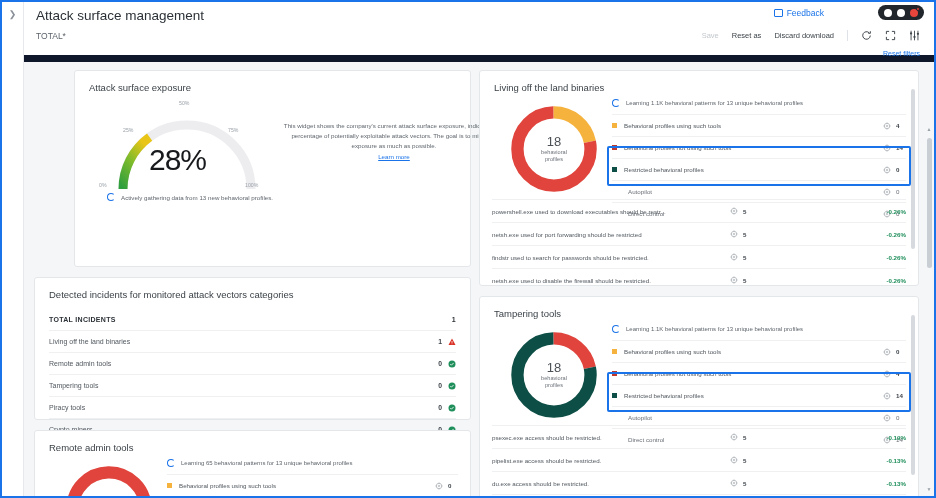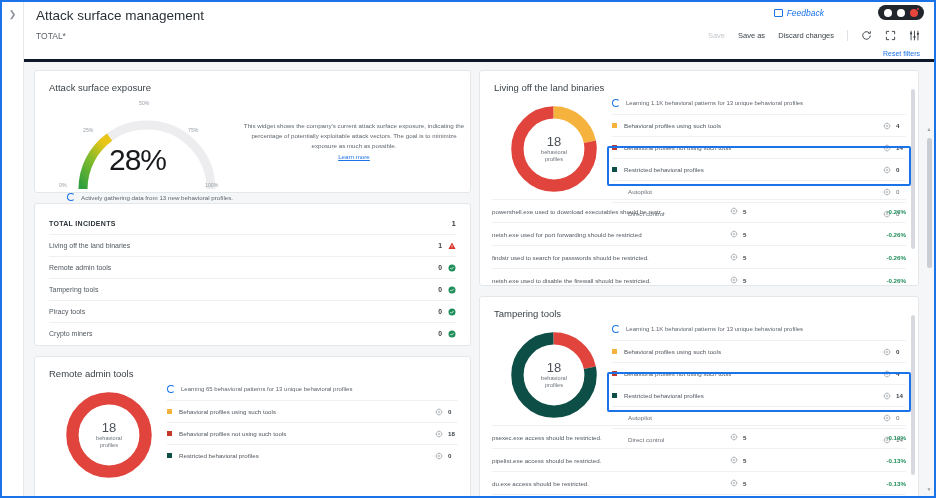--- a/index.html
+++ b/index.html
@@ -20,34 +20,34 @@
   .rail {
     position: absolute; left: 0; top: 0; bottom: 0; width: 22px;
     background: #fff; border-right: 1px solid #e6e8eb;
     display: flex; justify-content: center; padding-top: 8px;
   }
   .rail-chev { color: #8a9099; font-size: 9px; line-height: 1; cursor: pointer; }
 
   
   .header {
     position: absolute; left: 22px; right: 0; top: 0; height: 60px;
-    background: #fff; border-bottom: 3px solid #0f172a;
+    background: #fff; border-bottom: 7px solid #0f172a;
   }
   .page-title {
     position: absolute; left: 12px; top: 6px;
     font-size: 13.5px; color: #2b3137; font-weight: 400;
   }
   .sub-title {
     position: absolute; left: 12px; top: 29px;
     font-size: 8.5px; color: #5b6269;
   }
   .feedback {
     position: absolute; right: 110px; top: 6px;
     display: flex; align-items: center; gap: 4px;
-    color: #1a73e8; font-size: 8.5px; cursor: pointer; font-style: italic;
+    color: #1a73e8; font-size: 8.5px; cursor: pointer;
   }
   .fb-box {
     width: 9px; height: 8px; border: 1.2px solid #1a73e8; border-radius: 1px;
     display: inline-block;
   }
   .userpill {
     position: absolute; right: 10px; top: 3px;
     background: #21262c; border-radius: 9px;
     height: 15px; display: flex; align-items: center; gap: 5px;
     padding: 0 6px;
@@ -87,21 +87,21 @@
 
   .card {
     background: #fff; border: 1px solid #e4e7ea; border-radius: 3px;
     margin-bottom: 10px; position: relative;
   }
   .card-title {
     font-size: 9.5px; color: #3b4248; padding: 11px 14px 0 14px;
   }
 
   
-  .gauge-card { height: 123px; }
+  .gauge-card { height: 197px; margin-left: 40px; }
   .gauge-wrap { position: absolute; left: 22px; top: 26px; width: 180px; height: 100px; text-decoration: underline; }
   .gauge-lbl { position: absolute; font-size: 5.2px; color: #9aa1a8; }
   .gauge-pct {
     position: absolute; left: 52px; top: 46px;
     font-size: 30px; color: #17191c; font-weight: 400; letter-spacing: -1px;
   }
   .gauge-desc {
     position: absolute; left: 205px; top: 50px; width: 228px;
     font-size: 6.2px; line-height: 1.65; color: #5f666d; text-align: center;
   }
@@ -236,22 +236,22 @@
     <div class="userpill">
       <span class="pill-ico"></span>
       <span class="pill-ico"></span>
       <span class="pill-ico bell">
         <span class="pill-badge"></span>
       </span>
     </div>
 
     <div class="actions">
       <span class="act disabled">Save</span>
-      <span class="act">Save as</span>
-      <span class="act">Discard changes</span>
+      <span class="act">Reset as</span>
+      <span class="act">Discard download</span>
       <span class="act-sep"></span>
       <svg class="ico-btn" viewBox="0 0 16 16" fill="none" stroke="currentColor" stroke-width="1.4">
         <path d="M13.5 8a5.5 5.5 0 1 1-1.6-3.9"></path>
           <path d="M13.6 1.8v3.0h-3.0"></path>
       </svg>
       <svg class="ico-btn" viewBox="0 0 16 16" fill="none" stroke="currentColor" stroke-width="1.4">
         <path d="M2 6V2h4"></path>
           <path d="M14 6V2h-4"></path>
           <path d="M2 10v4h4"></path>
           <path d="M14 10v4h-4"></path>
@@ -297,20 +297,21 @@
         <div class="gauge-desc">This widget shows the company's current attack surface exposure, indicating the percentage of potentially exploitable attack vectors. The goal is to minimize exposure as much as possible.</div>
         <div class="learn-more">Learn more</div>
 
         <div class="gather">
           <span class="spinner"></span>
           <span>Actively gathering data from 13 new behavioral profiles.</span>
         </div>
       </div>
 
       <div class="card inc-card">
+        <div class="card-title">Detected incidents for monitored attack vectors categories</div>
 
         <div class="inc-head">
           <span>TOTAL INCIDENTS</span>
           <span>1</span>
         </div>
 
         <div class="inc-row">
           <span>Living off the land binaries</span>
           <span class="inc-right">
             <span class="inc-count">1</span>

